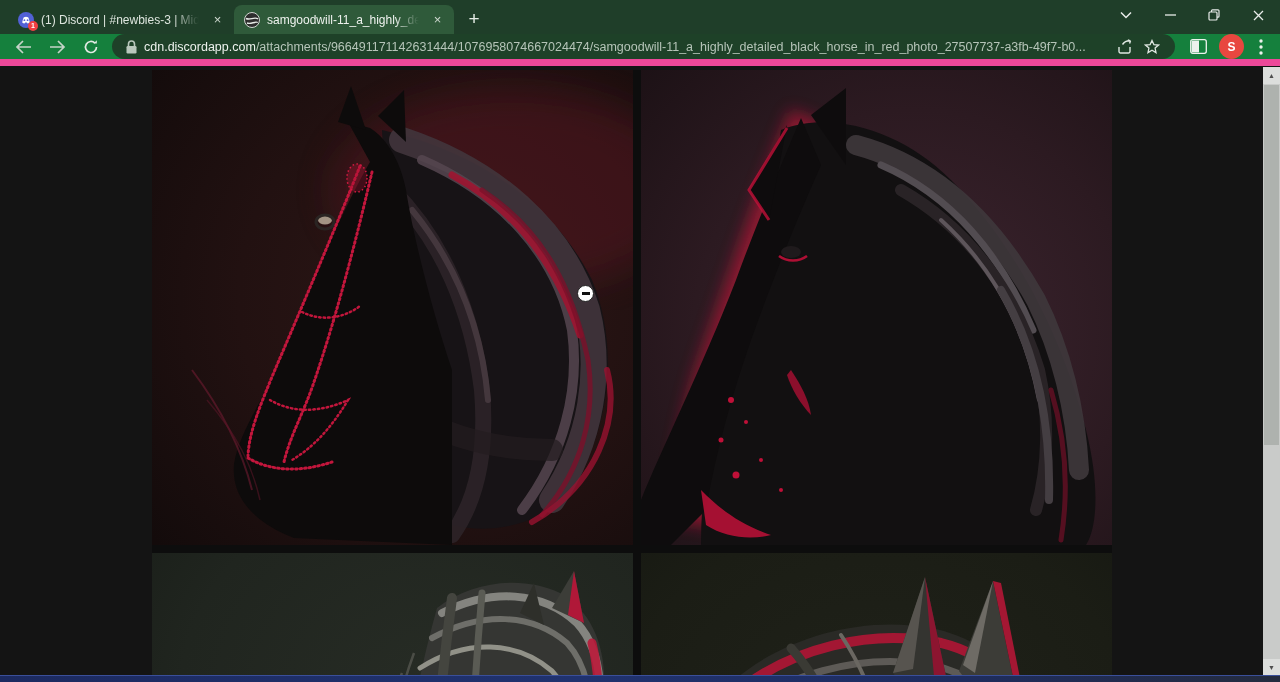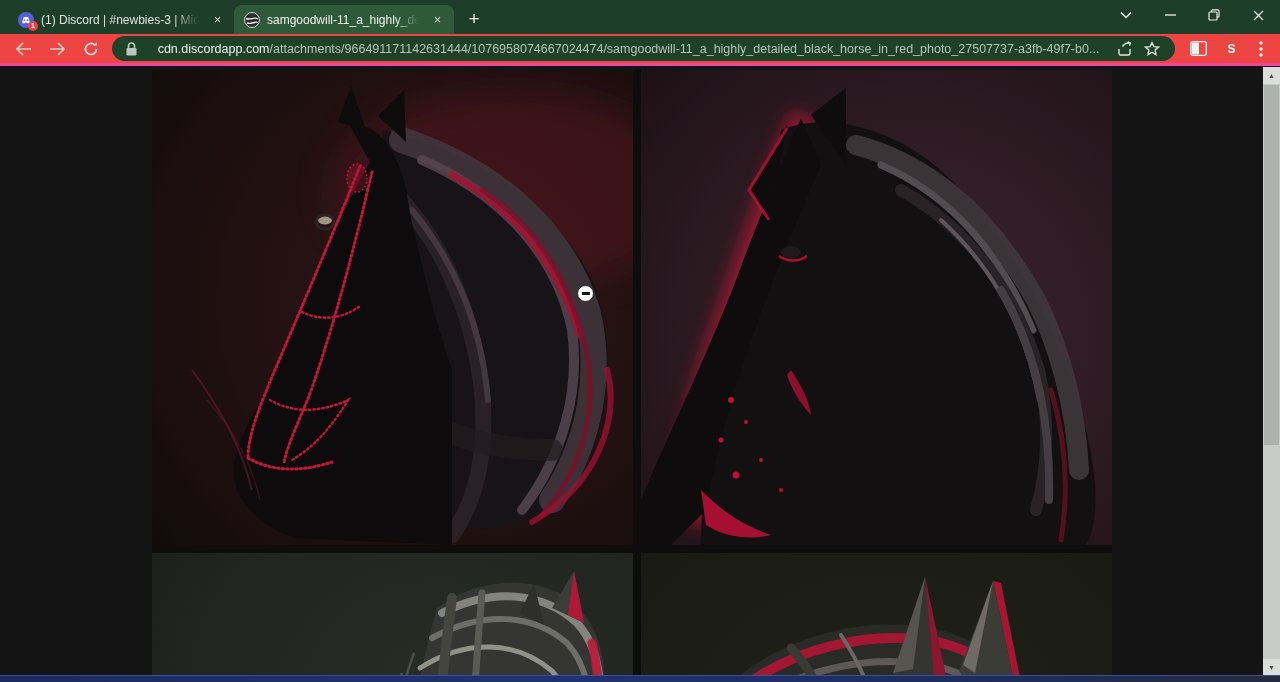--- a/index.html
+++ b/index.html
@@ -22,22 +22,22 @@
   .discord-badge { position:absolute; right:-4px; bottom:-3px; width:10px; height:10px;
     background:#f23f43; border-radius:50%; color:#fff; font-size:7px; font-weight:bold;
     display:flex; align-items:center; justify-content:center; }
   .newtab { width:28px; height:28px; margin:0 0 1px 6px; border-radius:50%; display:flex;
     align-items:center; justify-content:center; color:#e4ebe5; font-size:19px; font-weight:300; }
   .win-controls { position:absolute; top:0; right:0; height:30px; display:flex; }
   .win-btn { width:44px; height:30px; display:flex; align-items:center; justify-content:center; }
   .win-btn svg { stroke:#e8ece9; }
 
   
-  .toolbar { height:32px; background:#ef4444; display:flex; align-items:center; padding:0 6px;
-    border-bottom:3px solid #ec4899;text-align:center; }
+  .toolbar { height:32px; background:#15803d; display:flex; align-items:center; padding:0 6px;
+    border-bottom:7px solid #ec4899; }
   .nav-btn { width:34px; height:28px; display:flex; align-items:center; justify-content:center; }
   .addr { flex:1; height:25px; margin:0 6px 0 4px; background:#1e4128; border-radius:13px;
     display:flex; align-items:center; padding:0 10px; min-width:0; }
   .addr-url { flex:1; font-size:12.5px; white-space:nowrap; overflow:hidden; min-width:0; }
   .addr-domain { color:#ecf1ec; }
   .addr-path { color:#b5c4b8; }
   .addr-ico { width:26px; height:24px; display:flex; align-items:center; justify-content:center; flex:0 0 auto; }
   .right-ctls { display:flex; align-items:center; gap:4px; }
   .avatar { width:25px; height:25px; border-radius:50%; background:#e8473f; color:#fff;
     font-size:12px; font-weight:bold; display:flex; align-items:center; justify-content:center; }

